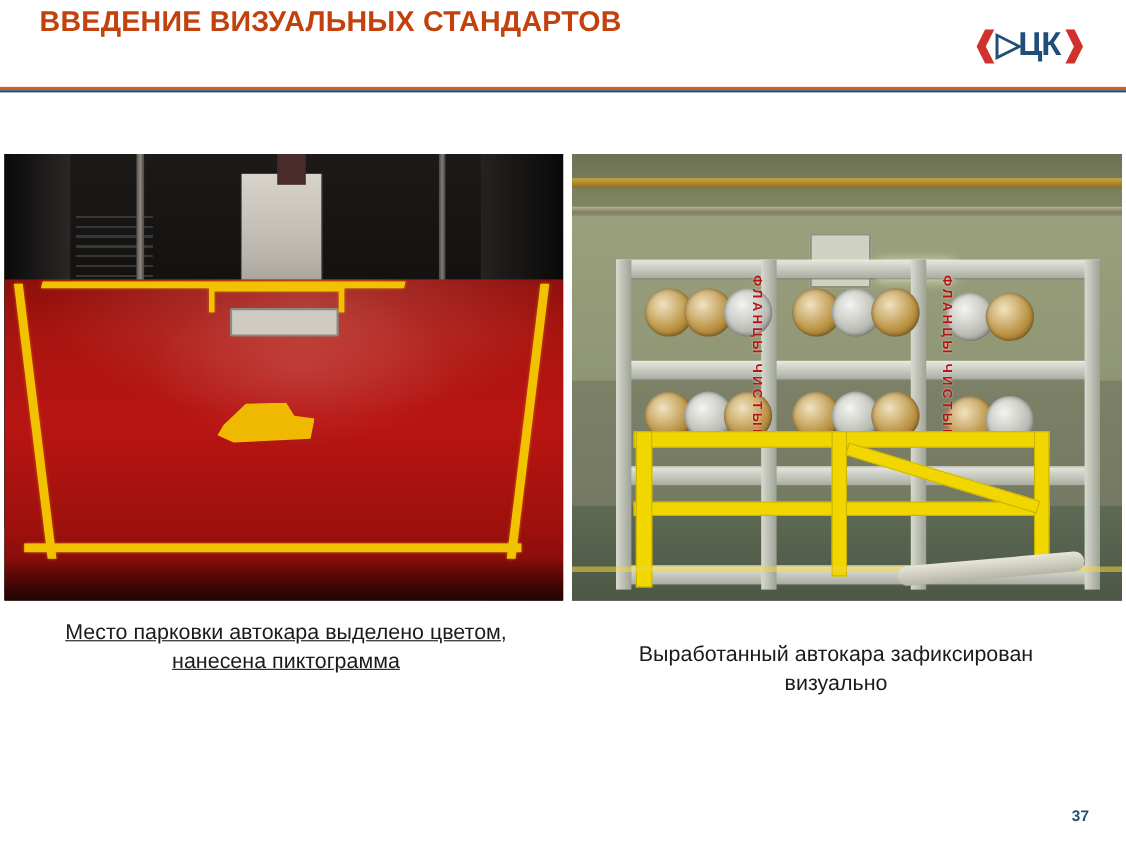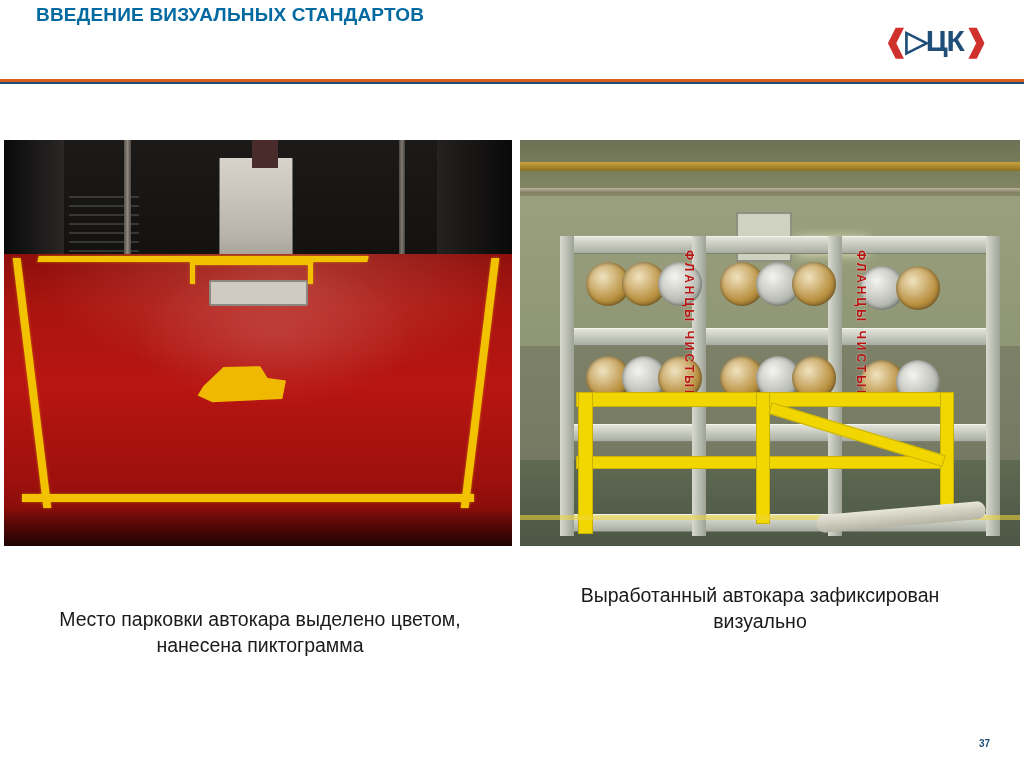--- a/index.html
+++ b/index.html
@@ -21,23 +21,23 @@
     left: 0;
     top: 0;
     width: 1024px;
     height: 82px;
   }
   .slide-title {
     position: absolute;
     left: 36px;
     top: 4px;
     width: 640px;
-    font-size: 19px;
-    font-weight: bold;
-    color: #0369a1;
+    font-size: 26px;
+    font-weight: bold;
+    color: #c2410c;
     line-height: 1.17;
     letter-spacing: 0.2px;
     text-transform: uppercase;
   }
   .header-rule {
     position: absolute;
     left: 0;
     top: 79px;
     width: 1024px;
     height: 3px;
@@ -293,35 +293,36 @@
   
   .caption {
     position: absolute;
     text-align: center;
     font-size: 19.5px;
     color: #1a1a1a;
     line-height: 1.35;
   }
   .caption-left {
     left: 40px;
-    top: 606px;
+    top: 562px;
     width: 440px;
+    text-decoration: underline;
   }
   .caption-right {
     left: 540px;
     top: 582px;
     width: 440px;
   }
 
   
   .page-number {
     position: absolute;
     right: 34px;
     bottom: 18px;
-    font-size: 10px;
+    font-size: 14px;
     color: #1f4e79;
     font-weight: bold;
   }
 </style>
 </head>
 <body>
 
 <div class="slide-header">
   <div class="slide-title">ВВЕДЕНИЕ ВИЗУАЛЬНЫХ СТАНДАРТОВ</div>
 

